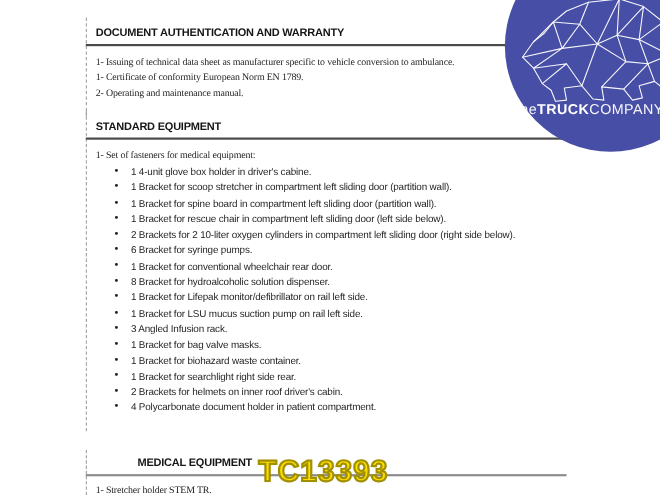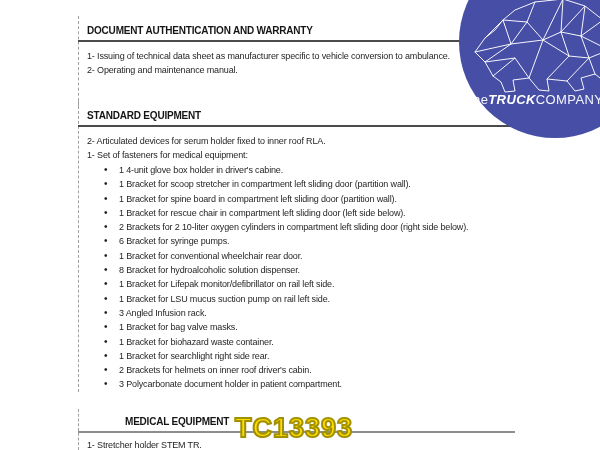--- a/index.html
+++ b/index.html
@@ -14,21 +14,21 @@
   .sec1 { top:16px; height:90px; }
   .sec2 { top:101px; height:291px; }
   .sec3 { top:409px; height:41px; }
   .sec-title {
     font-size:10px; font-weight:bold; letter-spacing:-0.2px; color:#151515;
     padding-top:9px; padding-bottom:4px; white-space:nowrap;
   }
   .sec3 .sec-title { padding-top:7px;margin-left:38px; }
   .rule { height:2px; background:#4b4b4b; margin-left:-9px; }
   .rule-light { background:#8d8d8d; }
-  .items { margin-top:7px; }
+  .items { margin-top:7px;font-family:Liberation Serif, serif; }
   .sec3 .items { margin-top:5px; }
   .item {
     font-size:9px; line-height:14px; letter-spacing:-0.15px; white-space:nowrap;
   }
   .bullets { margin-top:1px; }
   .bullet-row {
     position:relative; padding-left:32px; font-size:9px; line-height:14.3px;
     letter-spacing:-0.15px; white-space:nowrap;
   }
   .bullet-row::before {
@@ -44,61 +44,61 @@
   
   .logo-circle {
     position:absolute; left:459px; top:-54px; width:192px; height:192px;
     border-radius:50%; background:#474EA6; z-index:5;
   }
   .bison-svg { position:absolute; left:6px; top:48px; width:170px; height:100px; }
   .brand {
     position:absolute; left:10px; top:146px; white-space:nowrap;
     color:#ffffff; font-size:13px; letter-spacing:0.4px;
   }
-  .brand .bold { font-weight:bold;font-style:italic; }
+  .brand .bold { font-weight:bold; }
   .brand .light { font-weight:normal; opacity:0.95; }
 </style>
 </head>
 <body>
 
 <div class="page">
 
   <div class="section sec1">
     <div class="sec-title">DOCUMENT AUTHENTICATION AND WARRANTY</div>
     <div class="rule"></div>
     <div class="items">
       <div class="item">1- Issuing of technical data sheet as manufacturer specific to vehicle conversion to ambulance.</div>
+      <div class="item">1- Certificate of conformity European Norm EN 1789.</div>
       <div class="item">2- Operating and maintenance manual.</div>
     </div>
   </div>
 
   <div class="section sec2">
     <div class="sec-title">STANDARD EQUIPMENT</div>
     <div class="rule"></div>
     <div class="items">
-      <div class="item">2- Articulated devices for serum holder fixed to inner roof RLA.</div>
       <div class="item">1- Set of fasteners for medical equipment:</div>
     </div>
     <div class="bullets">
       <div class="bullet-row">1 4-unit glove box holder in driver's cabine.</div>
       <div class="bullet-row">1 Bracket for scoop stretcher in compartment left sliding door (partition wall).</div>
       <div class="bullet-row">1 Bracket for spine board in compartment left sliding door (partition wall).</div>
       <div class="bullet-row">1 Bracket for rescue chair in compartment left sliding door (left side below).</div>
       <div class="bullet-row">2 Brackets for 2 10-liter oxygen cylinders in compartment left sliding door (right side below).</div>
       <div class="bullet-row">6 Bracket for syringe pumps.</div>
       <div class="bullet-row">1 Bracket for conventional wheelchair rear door.</div>
       <div class="bullet-row">8 Bracket for hydroalcoholic solution dispenser.</div>
       <div class="bullet-row">1 Bracket for Lifepak monitor/defibrillator on rail left side.</div>
       <div class="bullet-row">1 Bracket for LSU mucus suction pump on rail left side.</div>
       <div class="bullet-row">3 Angled Infusion rack.</div>
       <div class="bullet-row">1 Bracket for bag valve masks.</div>
       <div class="bullet-row">1 Bracket for biohazard waste container.</div>
       <div class="bullet-row">1 Bracket for searchlight right side rear.</div>
       <div class="bullet-row">2 Brackets for helmets on inner roof driver's cabin.</div>
-      <div class="bullet-row">3 Polycarbonate document holder in patient compartment.</div>
+      <div class="bullet-row">4 Polycarbonate document holder in patient compartment.</div>
     </div>
   </div>
 
   <div class="section sec3">
     <div class="sec-title">MEDICAL EQUIPMENT</div>
     <div class="rule rule-light"></div>
     <div class="items">
       <div class="item">1- Stretcher holder STEM TR.</div>
     </div>
   </div>

